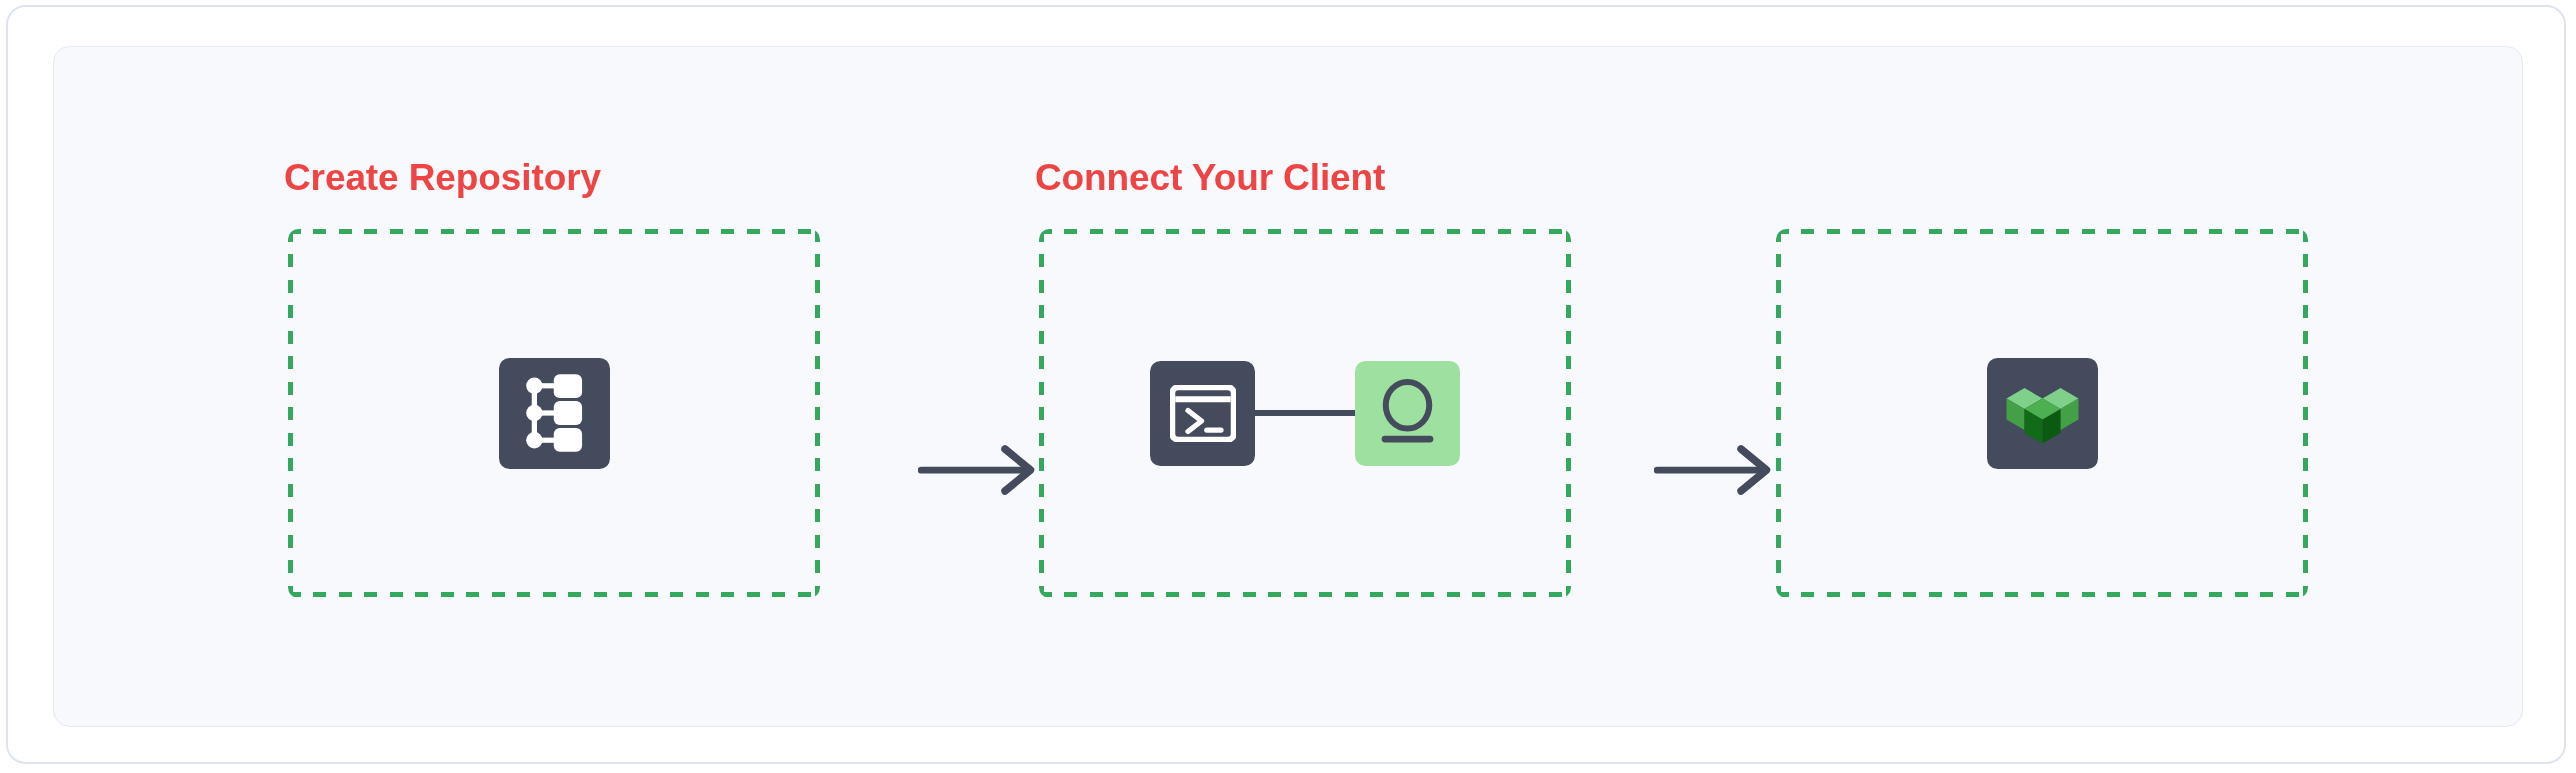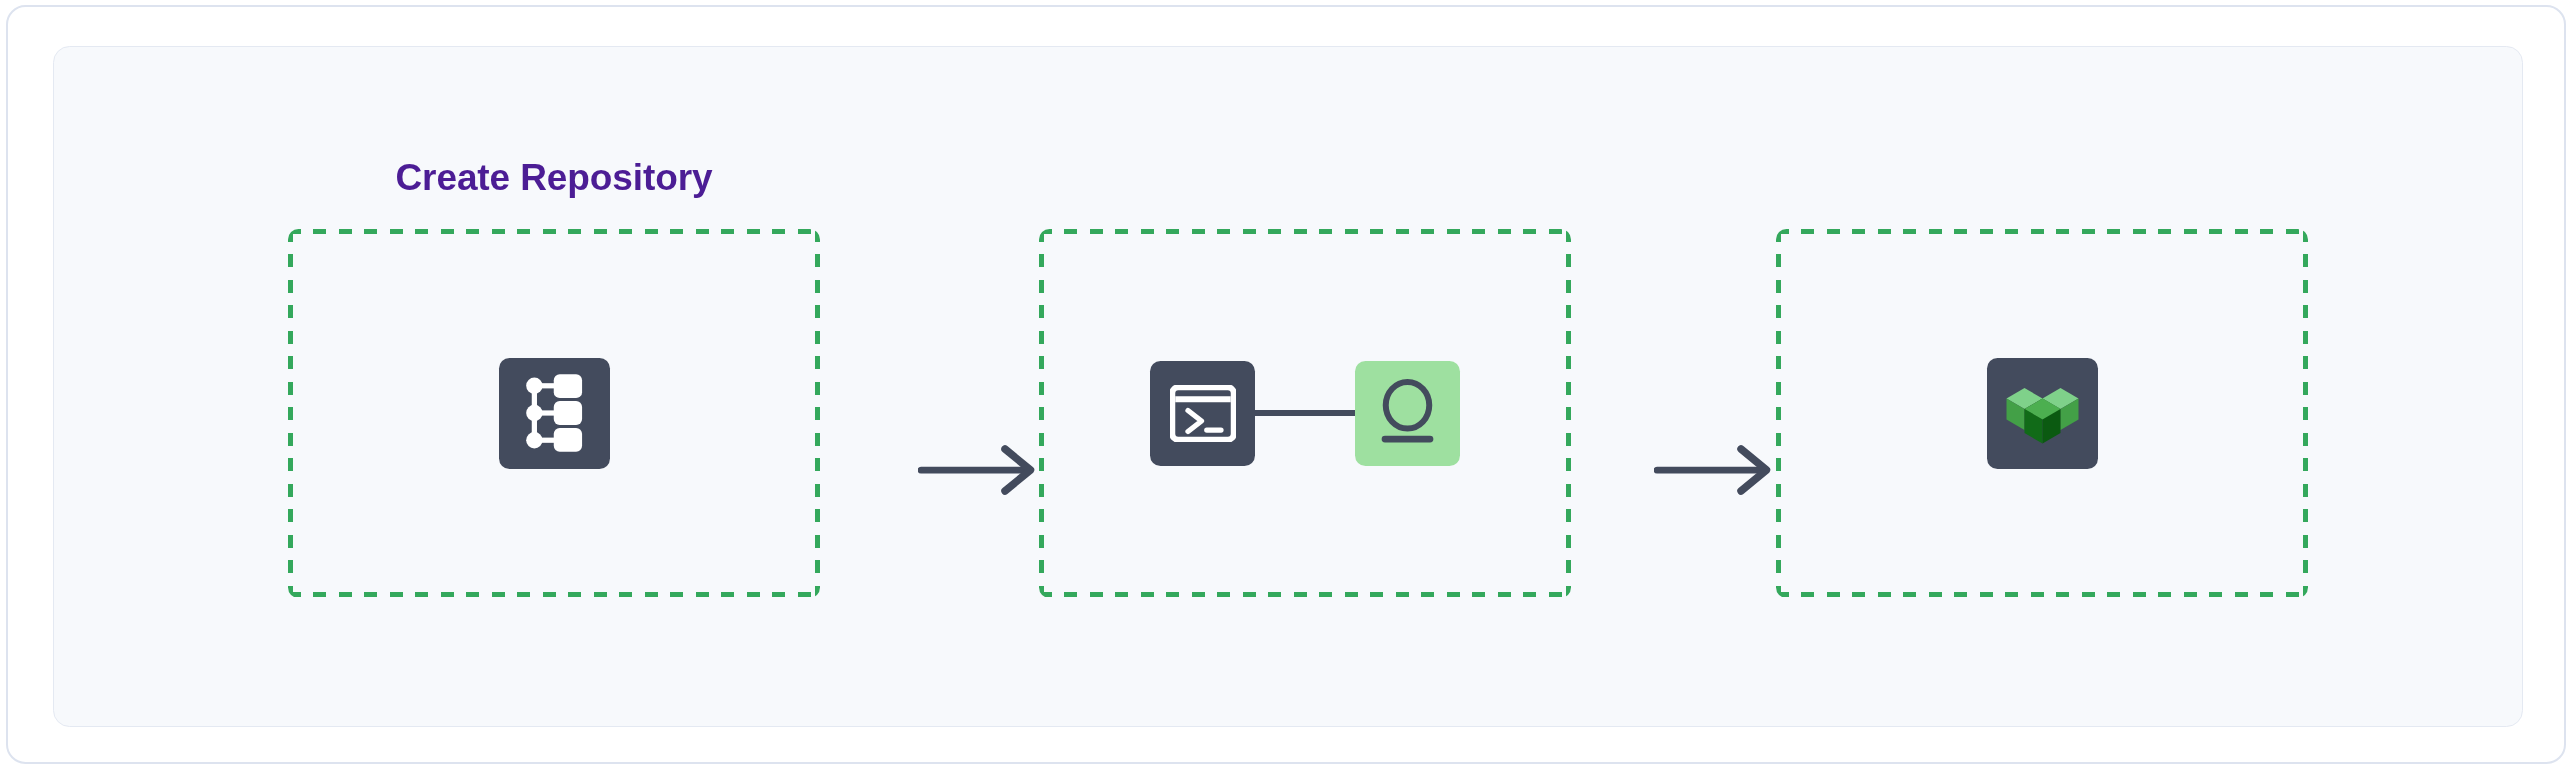--- a/index.html
+++ b/index.html
@@ -56,24 +56,23 @@
     top: 112px;
     width: 540px;
     height: 420px;
   }
   .step-1 { left: 230px; }
   .step-2 { left: 981px; }
   .step-3 { left: 1718px; }
 
   .step-title {
     width: 100%;
-    text-align: center;
     font-size: 37px;
     font-weight: 600;
-    color: #4c1d95;
+    color: #ef4444;
     letter-spacing: -0.1px;
     line-height: 1;
     margin: 0;
     padding: 0;
     height: 42px;
   }
 
   .dropzone {
     position: absolute;
     left: 50%;
@@ -184,20 +183,21 @@
       </div>
 
       <div class="arrow arrow-1">
         <svg class="flow-svg" width="120" height="60" viewBox="0 0 160 80" aria-hidden="true">
           <line x1="4" y1="40" x2="142" y2="40" stroke="#434b5d" stroke-width="9" stroke-linecap="round"></line>
           <polyline points="116,12 150,40 116,68" fill="none" stroke="#434b5d" stroke-width="10" stroke-linecap="round" stroke-linejoin="round"></polyline>
         </svg>
       </div>
 
       <div class="step step-2">
+        <div class="step-title">Connect Your Client</div>
 
         <div class="dropzone">
           <div class="dz-inner">
             <div class="pair">
 
               <div class="tile tile-dark tile-term">
                 <svg class="flow-svg" width="66" height="57" viewBox="0 0 88 76" aria-hidden="true">
                   <rect x="3" y="3" width="82" height="70" rx="8" fill="none" stroke="#ffffff" stroke-width="8"></rect>
                   <line x1="7" y1="19" x2="81" y2="19" stroke="#ffffff" stroke-width="8"></line>
                   <polyline points="24,34 42,48 24,62" fill="none" stroke="#ffffff" stroke-width="7" stroke-linecap="round" stroke-linejoin="round"></polyline>

